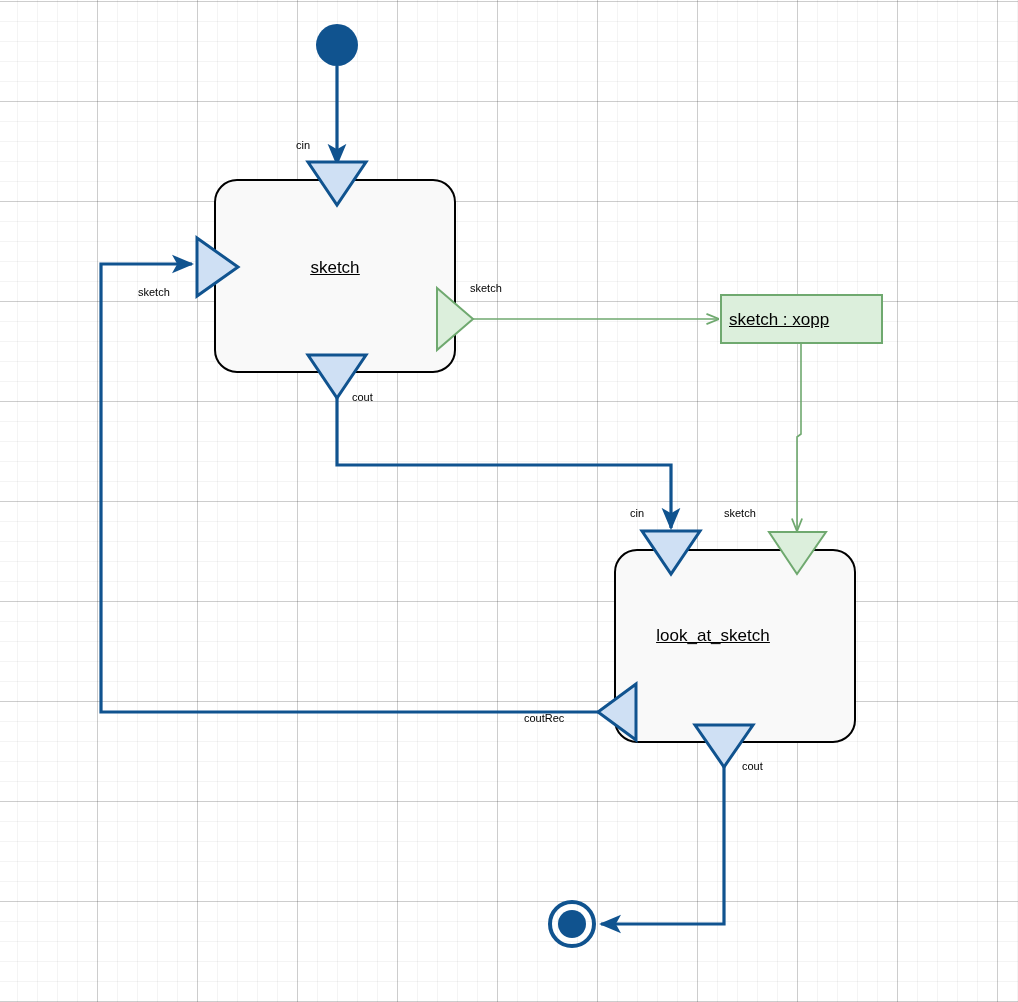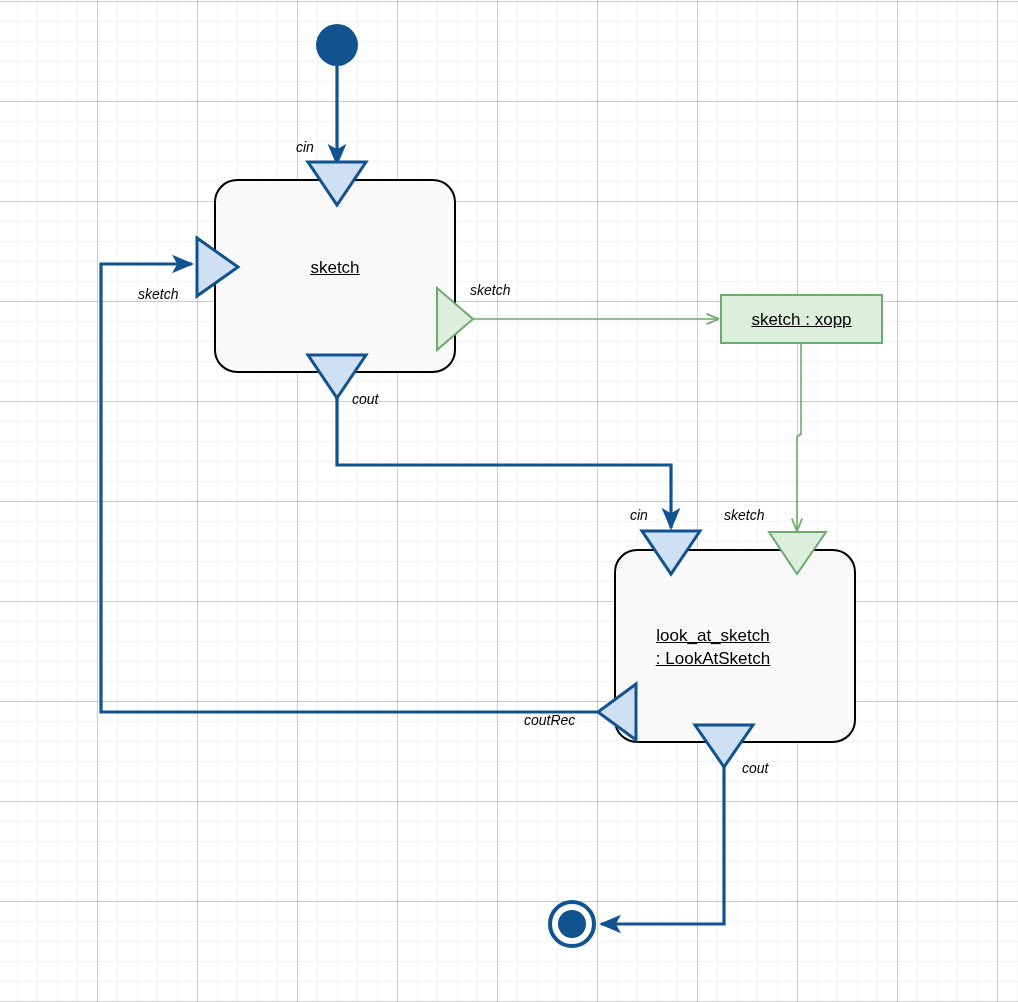--- a/index.html
+++ b/index.html
@@ -32,33 +32,33 @@
     font-size:17px;
     line-height:23px;
     text-decoration:underline;
     white-space:nowrap;
     pointer-events:none;
   }
   .node-label span{display:block;text-decoration:underline;}
   .port-label{
     position:absolute;
     color:#000000;
-    font-size:14px;
+    font-size:11px;
     white-space:nowrap;
     pointer-events:none;
-    font-style:italic;
   }
   .obj-label{
     position:absolute;
     color:#000000;
     font-size:17px;
     text-decoration:underline;
     white-space:nowrap;
-    text-align:center;
+    text-align:left;
     pointer-events:none;
+    padding-left:8px;
   }
 </style>
 </head>
 <body>
 
 <div id="canvas">
 
   <svg id="diagram-svg" viewBox="0 0 1018 1002" xmlns="http://www.w3.org/2000/svg">
 
     <defs>
@@ -140,21 +140,20 @@
       <circle cx="572" cy="924" r="14" fill="#10538F"></circle>
     </g>
   </svg>
 
   <div class="node-label" style="left:215px; top:256px; width:240px;">
     <span>sketch</span>
   </div>
 
   <div class="node-label" style="left:615px; top:624px; width:196px;">
     <span>look_at_sketch</span>
-    <span>: LookAtSketch</span>
   </div>
 
   <div class="obj-label" style="left:721px; top:310px; width:161px;">sketch : xopp</div>
 
   <div class="port-label" style="left:296px; top:139px;">cin</div>
 
   <div class="port-label" style="left:138px; top:286px;">sketch</div>
 
   <div class="port-label" style="left:470px; top:282px;">sketch</div>
 

